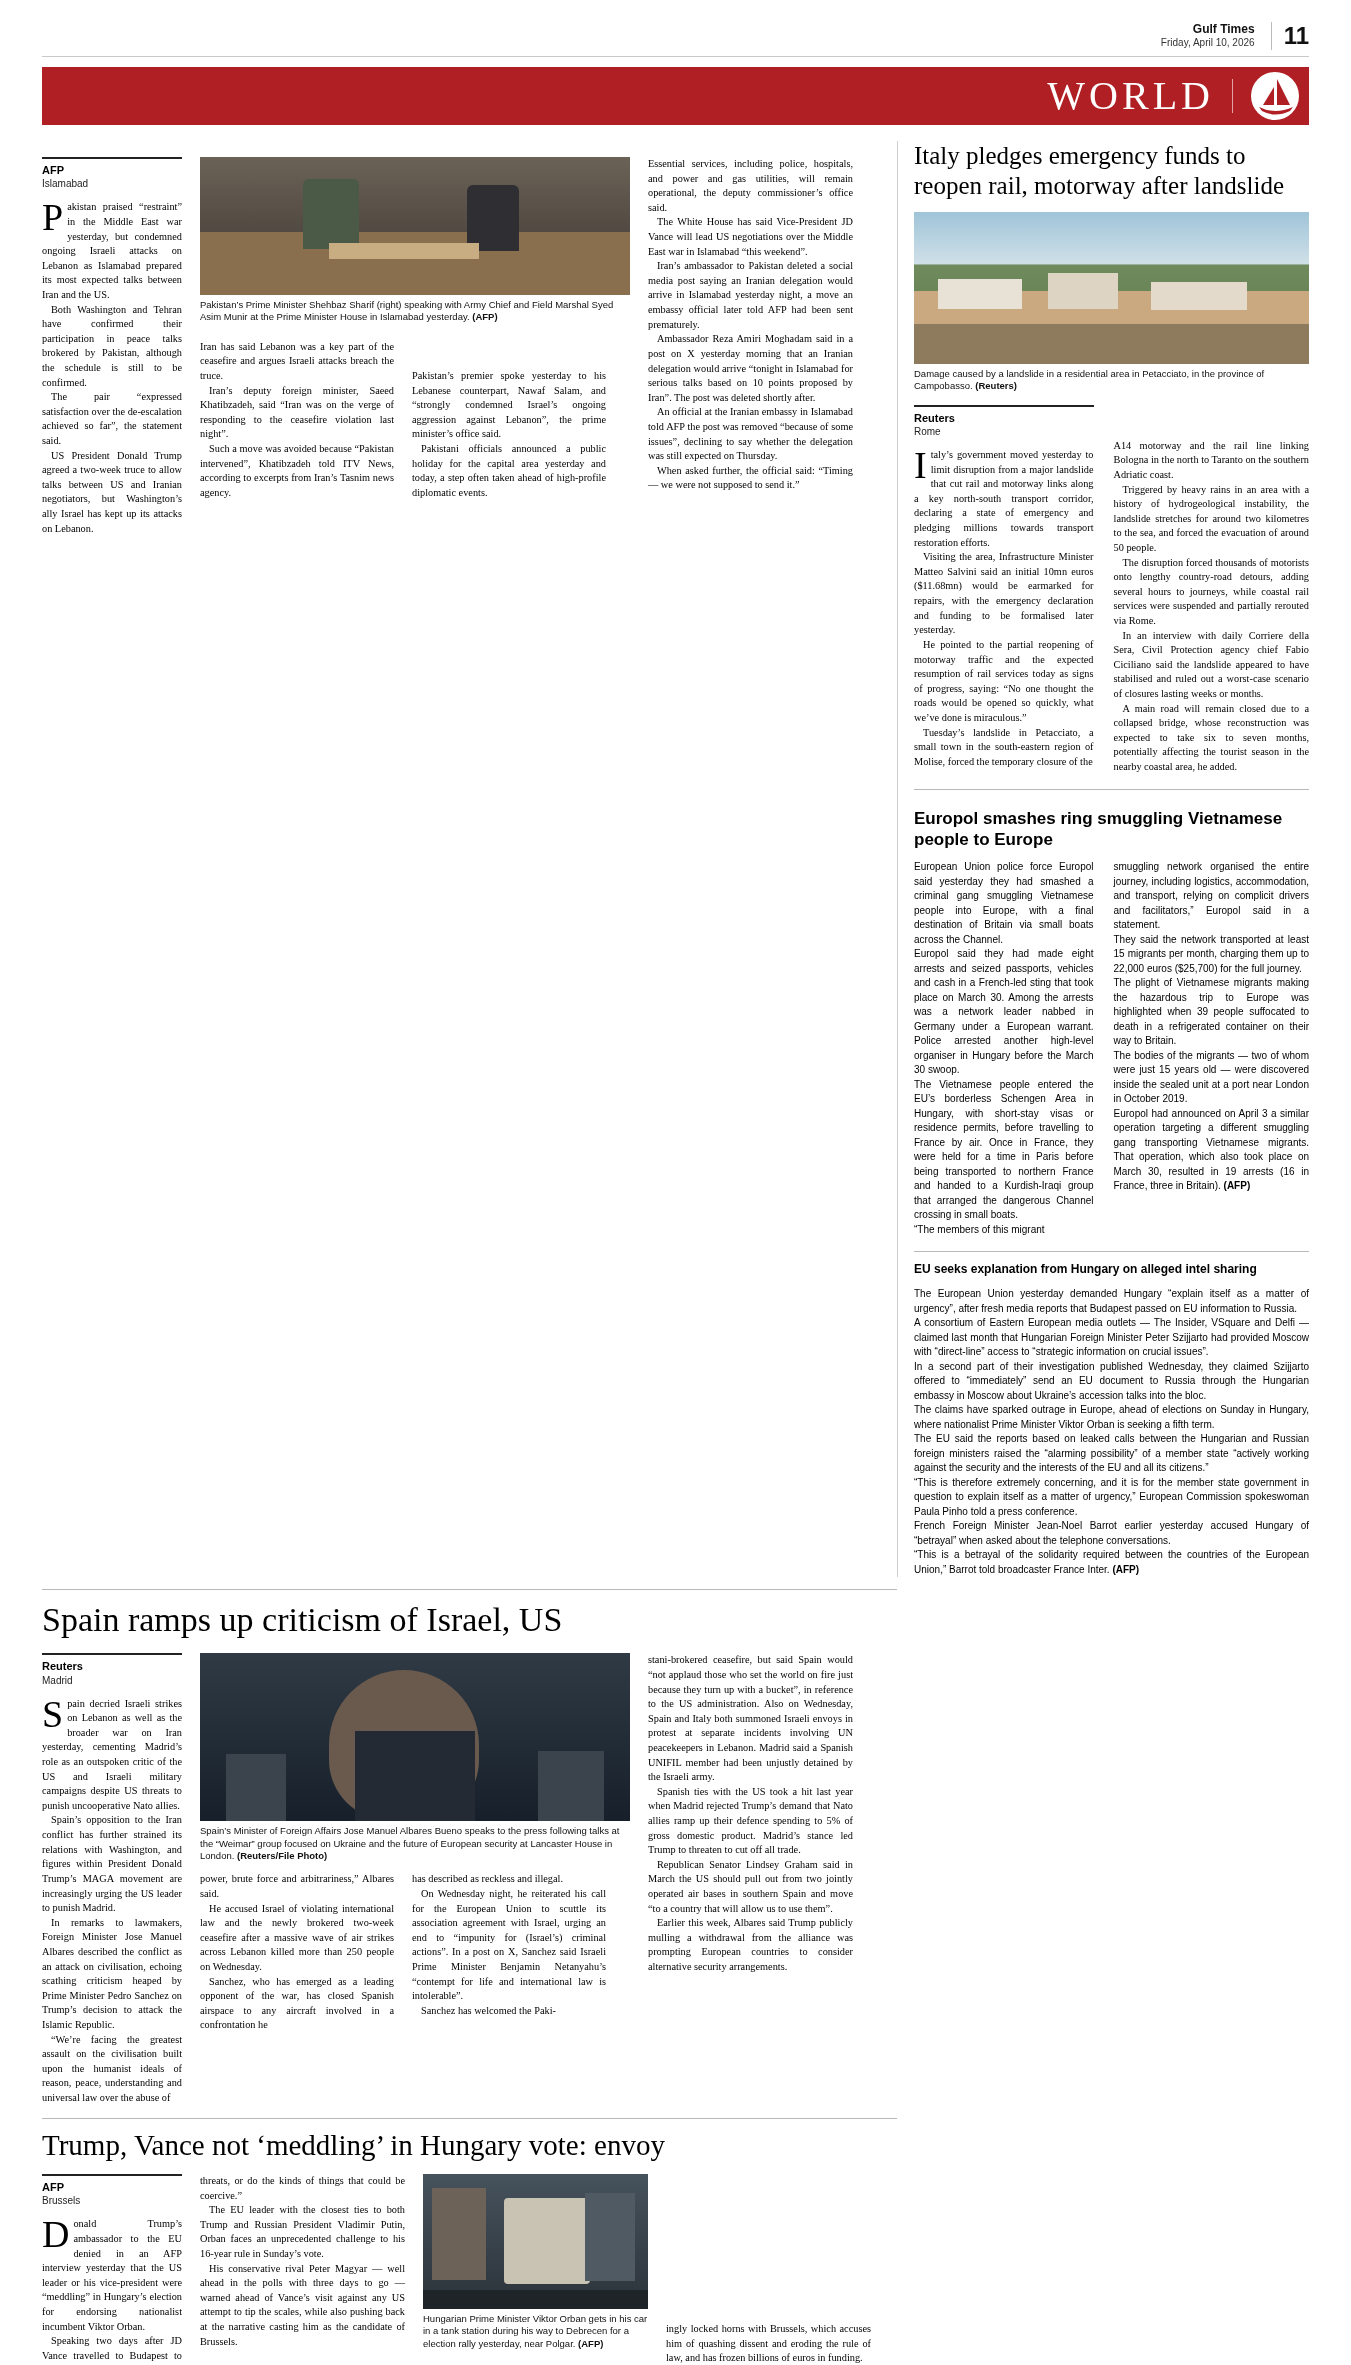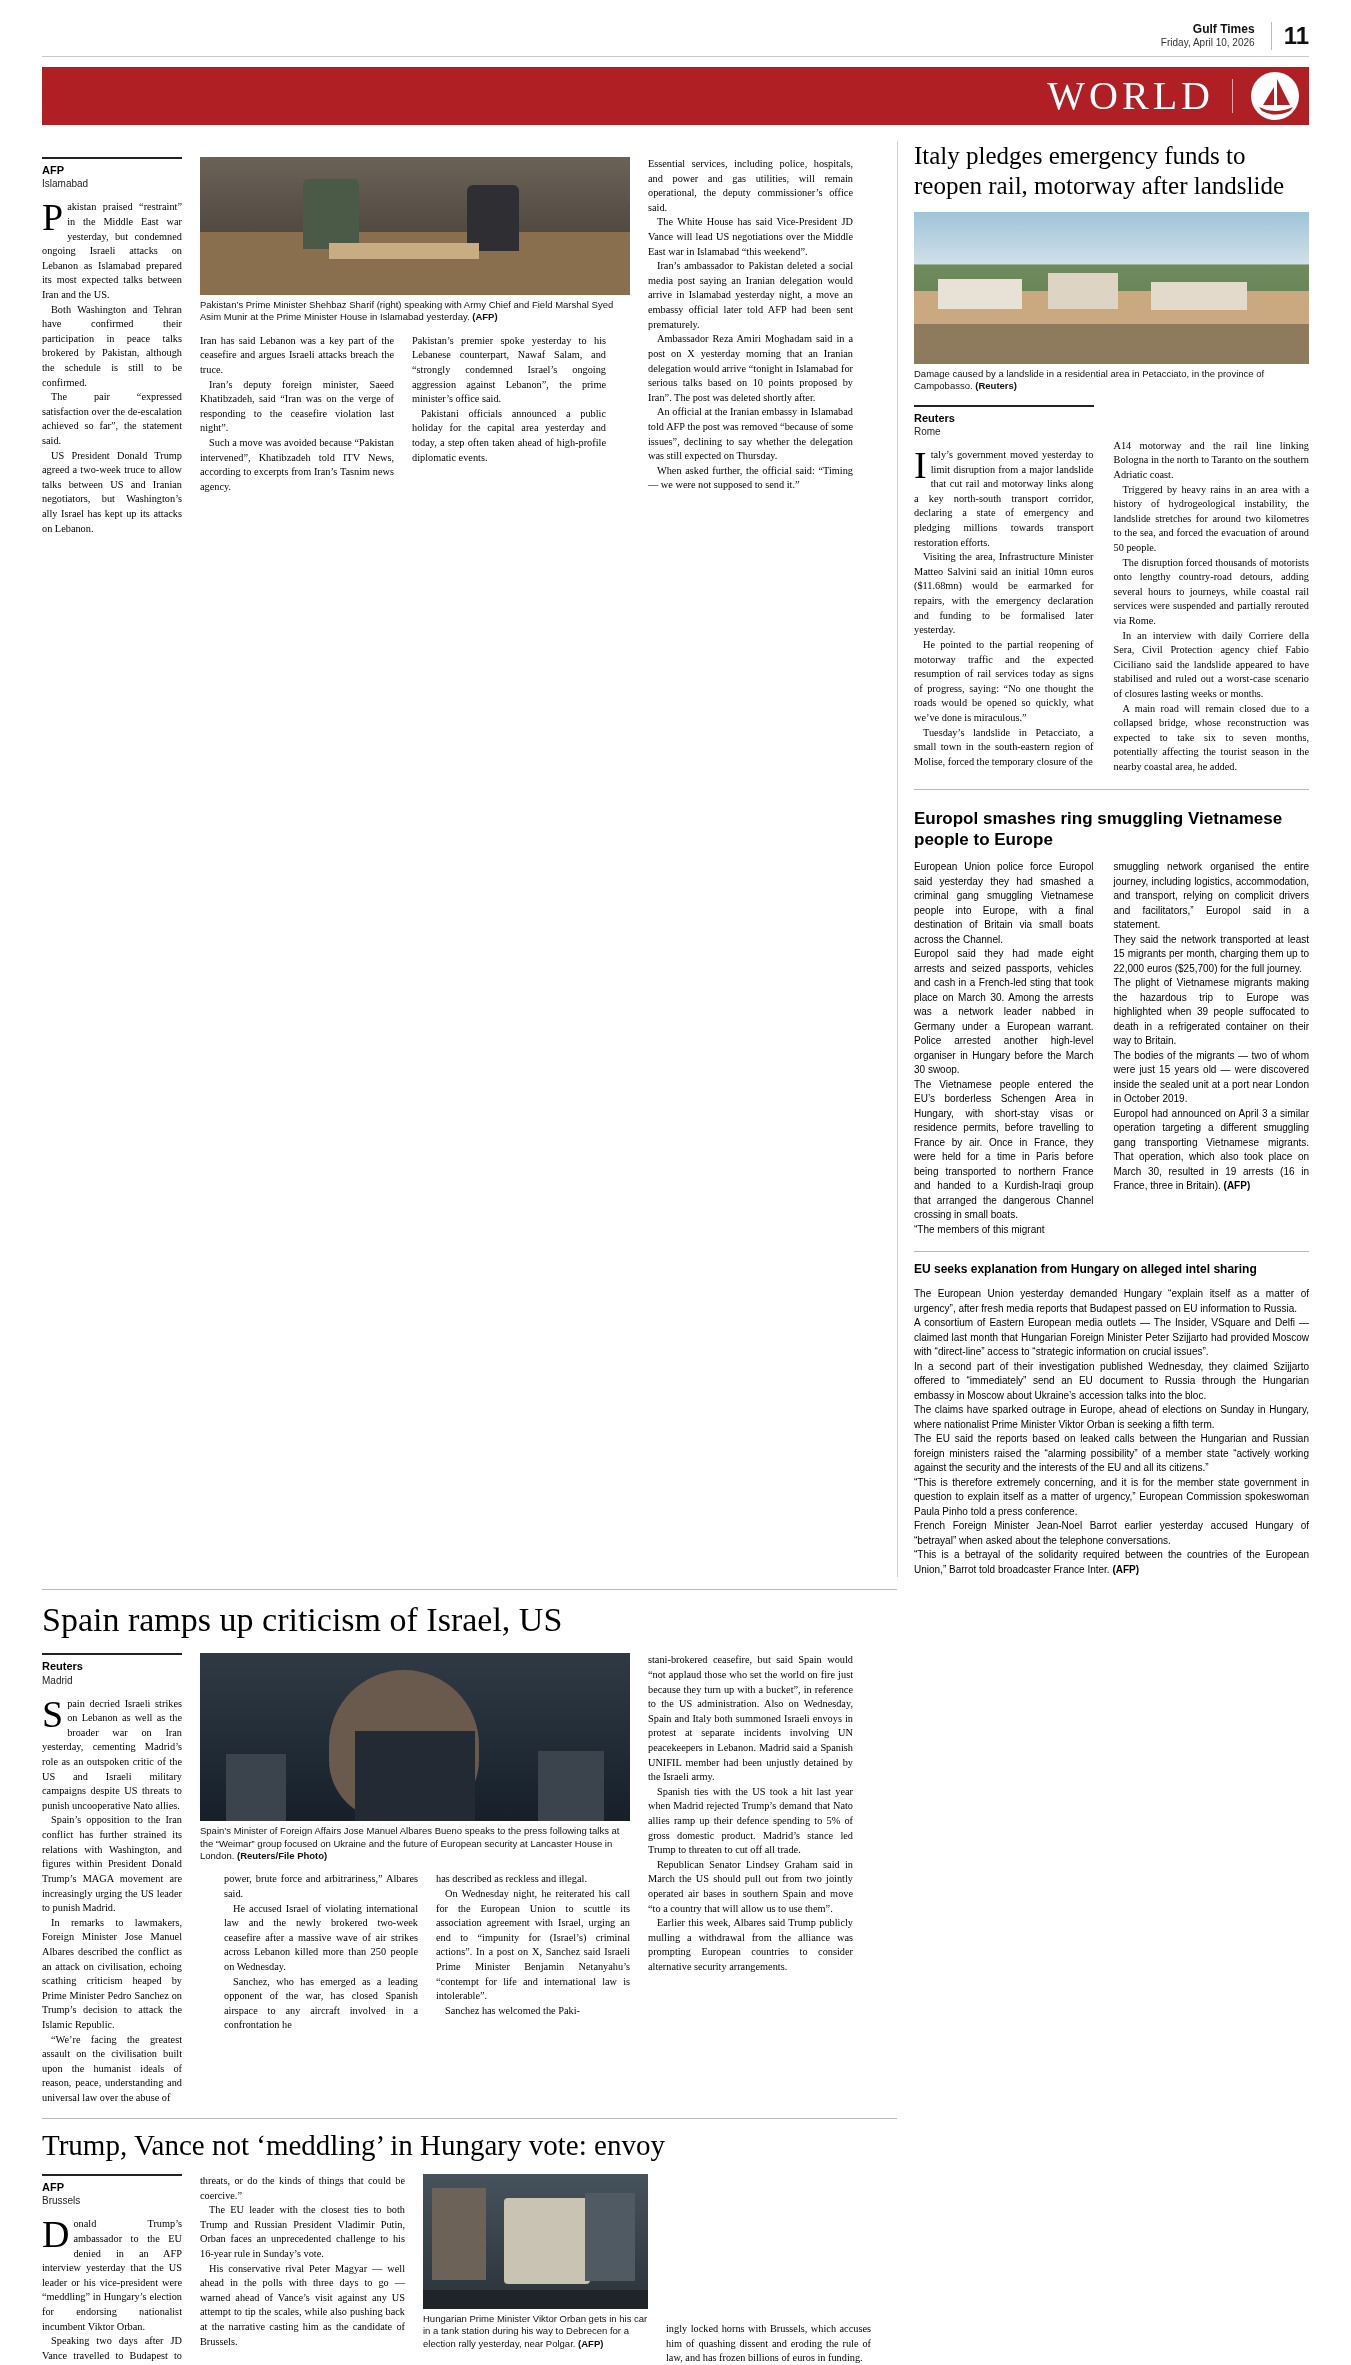--- a/index.html
+++ b/index.html
@@ -104,21 +104,21 @@
             <div style="position:absolute;left:0;right:0;bottom:0;height:46%;background:#8a6f4e;"></div>
             <div style="position:absolute;left:24%;top:16%;width:56px;height:70px;background:#4a5a47;border-radius:6px 6px 0 0;"></div>
             <div style="position:absolute;left:62%;top:20%;width:52px;height:66px;background:#2e2e33;border-radius:6px 6px 0 0;"></div>
             <div style="position:absolute;left:30%;bottom:26%;width:150px;height:16px;background:#c9ad82;"></div>
           </div>
           <p class="cap">
             <span>Pakistan’s Prime Minister Shehbaz Sharif (right) speaking with Army Chief and Field Marshal Syed Asim Munir at the Prime Minister House in Islamabad yesterday.</span>
             <b>(AFP)</b>
           </p>
 
-          <div class="cols" style="margin-top:10px;">
+          <div class="cols" style="margin-top:16px;align-items:flex-end;">
             <div style="width:203px;padding-right:9px;box-sizing:border-box;">
               <p class="body first">Iran has said Lebanon was a key part of the ceasefire and argues Israeli attacks breach the truce.</p>
               <p class="body">Iran’s deputy foreign minister, Saeed Khatibzadeh, said “Iran was on the verge of responding to the ceasefire violation last night”.</p>
               <p class="body">Such a move was avoided because “Pakistan intervened”, Khatibzadeh told ITV News, according to excerpts from Iran’s Tasnim news agency.</p>
             </div>
             <div style="width:203px;padding-left:9px;box-sizing:border-box;">
               <p class="body first">Pakistan’s premier spoke yesterday to his Lebanese counterpart, Nawaf Salam, and “strongly condemned Israel’s ongoing aggression against Lebanon”, the prime minister’s office said.</p>
               <p class="body">Pakistani officials announced a public holiday for the capital area yesterday and today, a step often taken ahead of high-profile diplomatic events.</p>
             </div>
           </div>
@@ -237,21 +237,21 @@
           <div style="position:absolute;left:30%;top:10%;width:150px;height:150px;background:#6a5a4e;border-radius:50% 50% 40% 40%;"></div>
           <div style="position:absolute;left:36%;top:46%;width:120px;height:100px;background:#232a33;"></div>
           <div style="position:absolute;left:6%;top:60%;width:60px;height:70px;background:#3b434d;"></div>
           <div style="position:absolute;right:6%;top:58%;width:66px;height:72px;background:#3b434d;"></div>
         </div>
         <p class="cap">
           <span>Spain’s Minister of Foreign Affairs Jose Manuel Albares Bueno speaks to the press following talks at the “Weimar” group focused on Ukraine and the future of European security at Lancaster House in London.</span>
           <b>(Reuters/File Photo)</b>
         </p>
 
-        <div class="cols" style="margin-top:10px;justify-content:flex-end;">
+        <div class="cols" style="margin-top:10px;">
           <div style="width:203px;padding-right:9px;box-sizing:border-box;">
             <p class="body first">power, brute force and arbitrariness,” Albares said.</p>
             <p class="body">He accused Israel of violating international law and the newly brokered two-week ceasefire after a massive wave of air strikes across Lebanon killed more than 250 people on Wednesday.</p>
             <p class="body">Sanchez, who has emerged as a leading opponent of the war, has closed Spanish airspace to any aircraft involved in a confrontation he</p>
           </div>
           <div style="width:203px;padding-left:9px;box-sizing:border-box;">
             <p class="body first">has described as reckless and illegal.</p>
             <p class="body">On Wednesday night, he reiterated his call for the European Union to scuttle its association agreement with Israel, urging an end to “impunity for (Israel’s) criminal actions”. In a post on X, Sanchez said Israeli Prime Minister Benjamin Netanyahu’s “contempt for life and international law is intolerable”.</p>
             <p class="body">Sanchez has welcomed the Paki-</p>
           </div>

